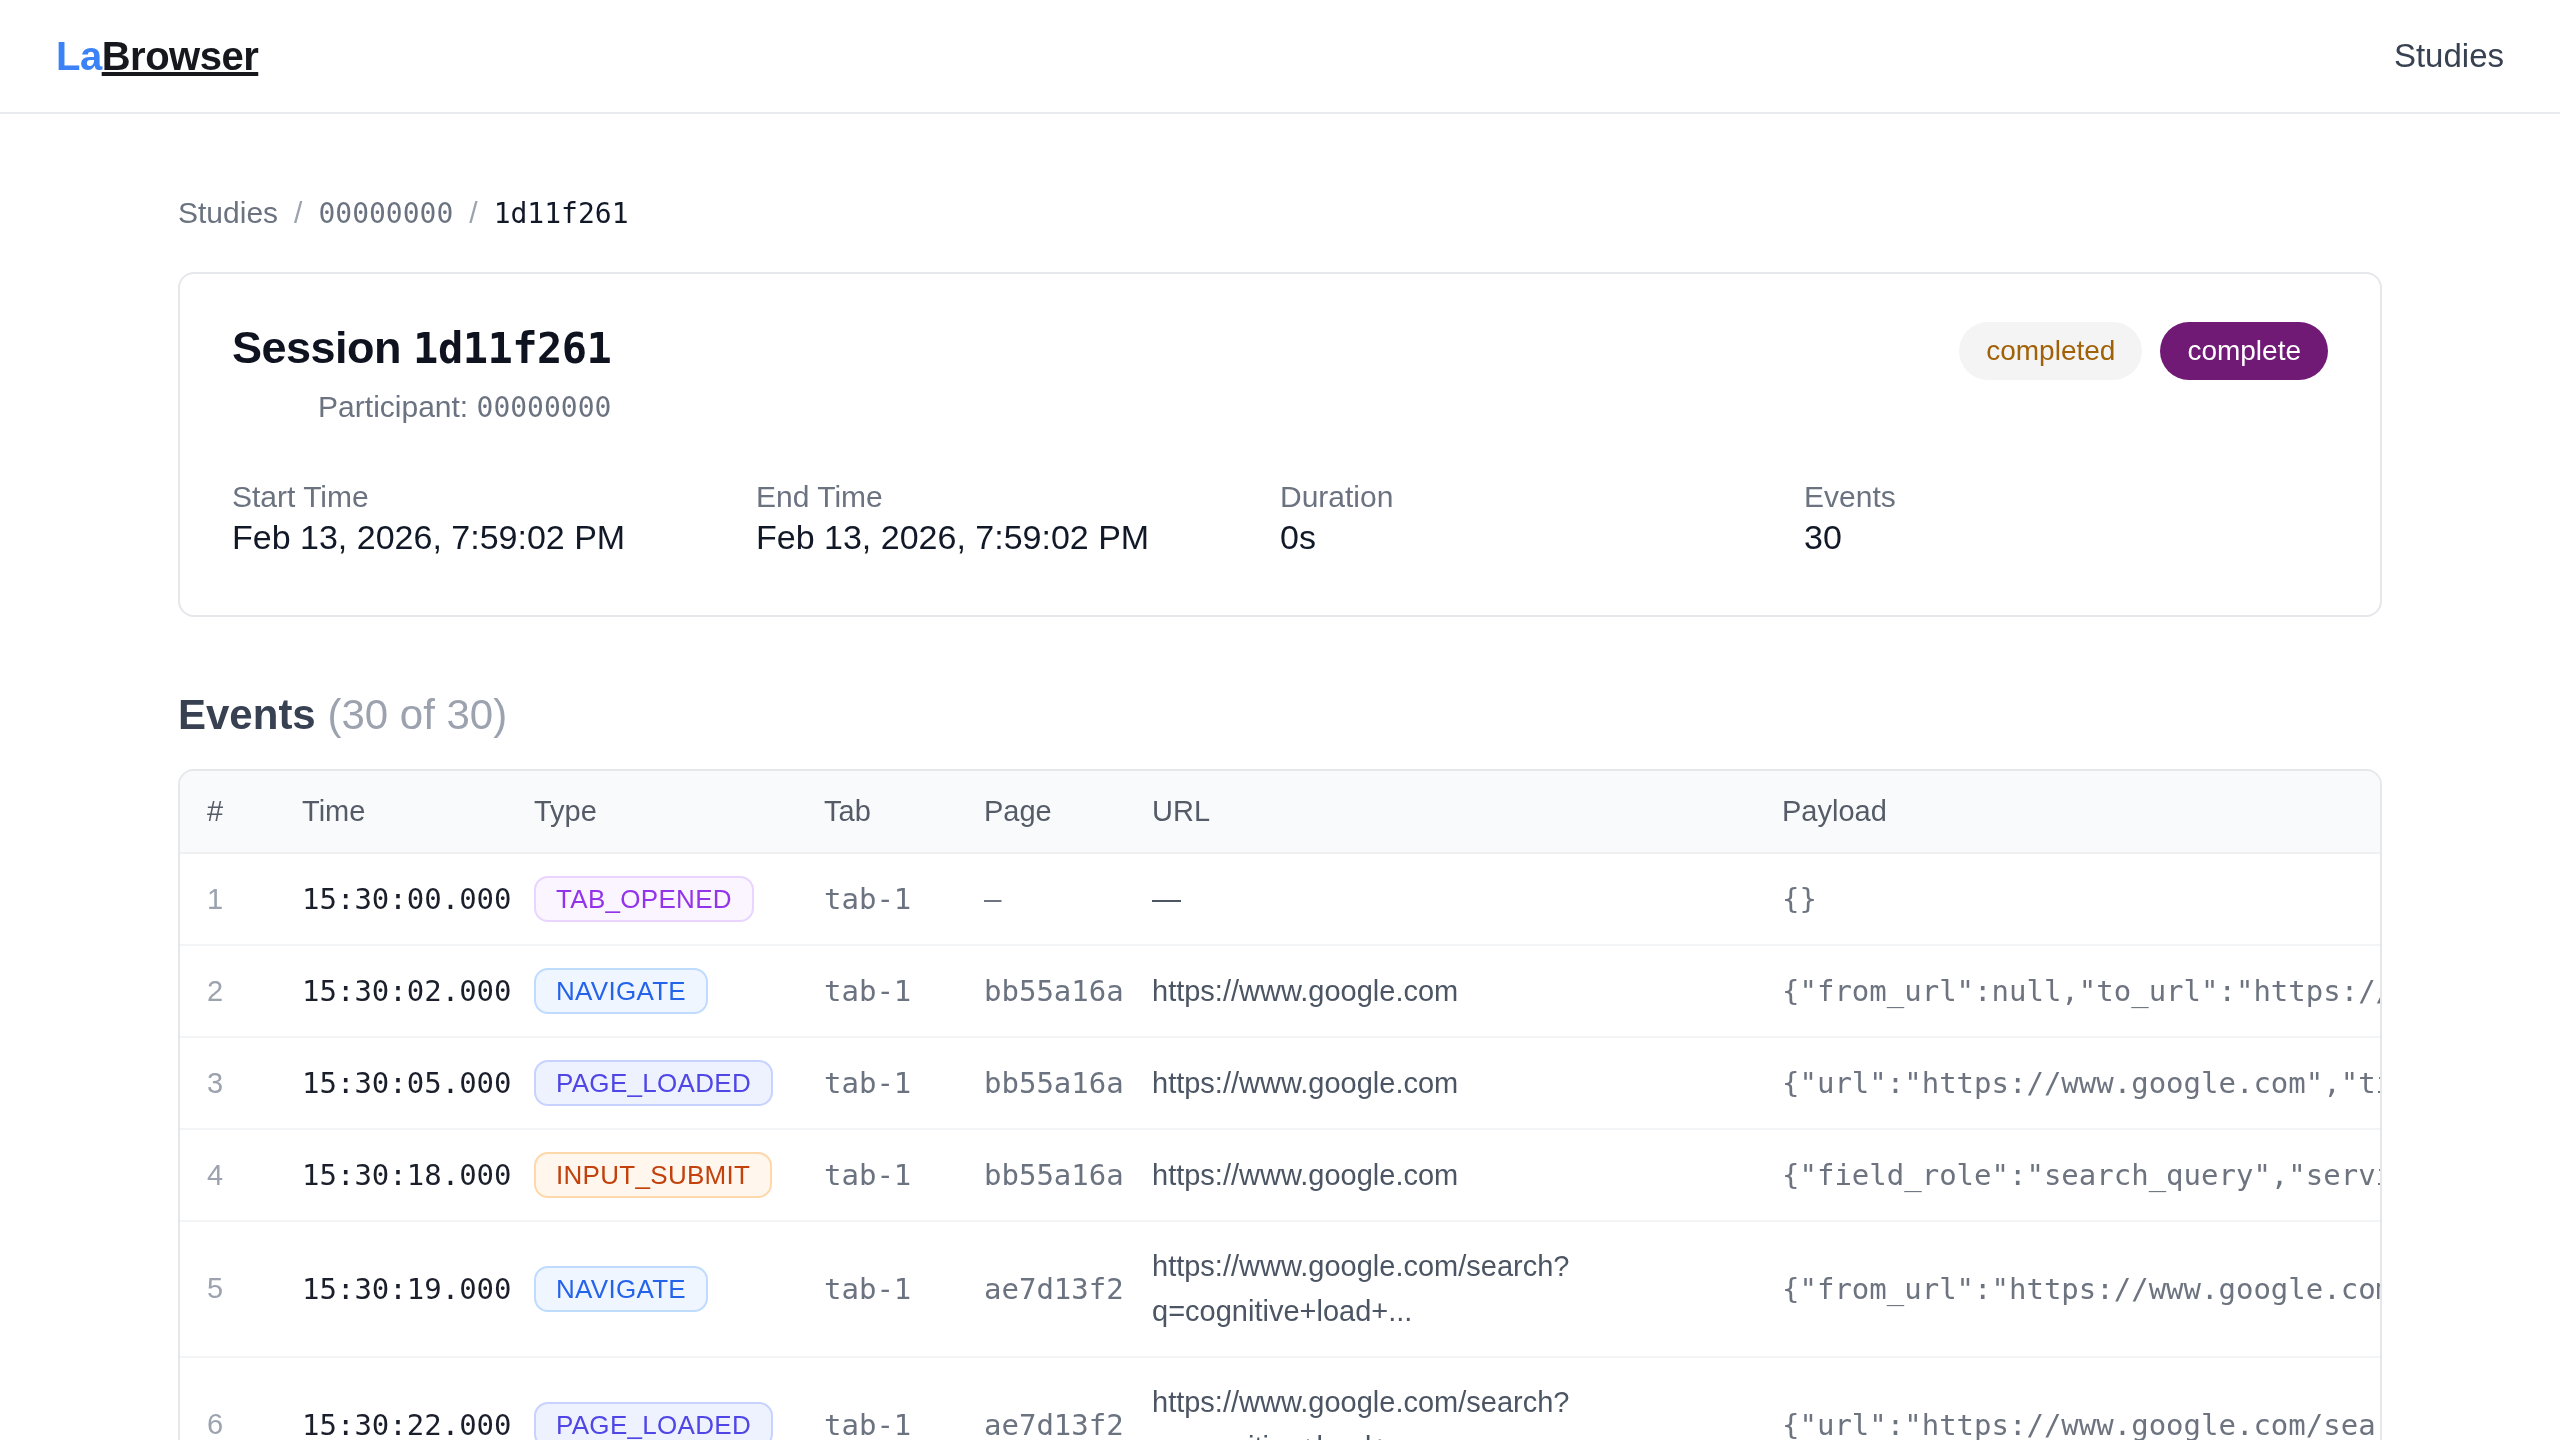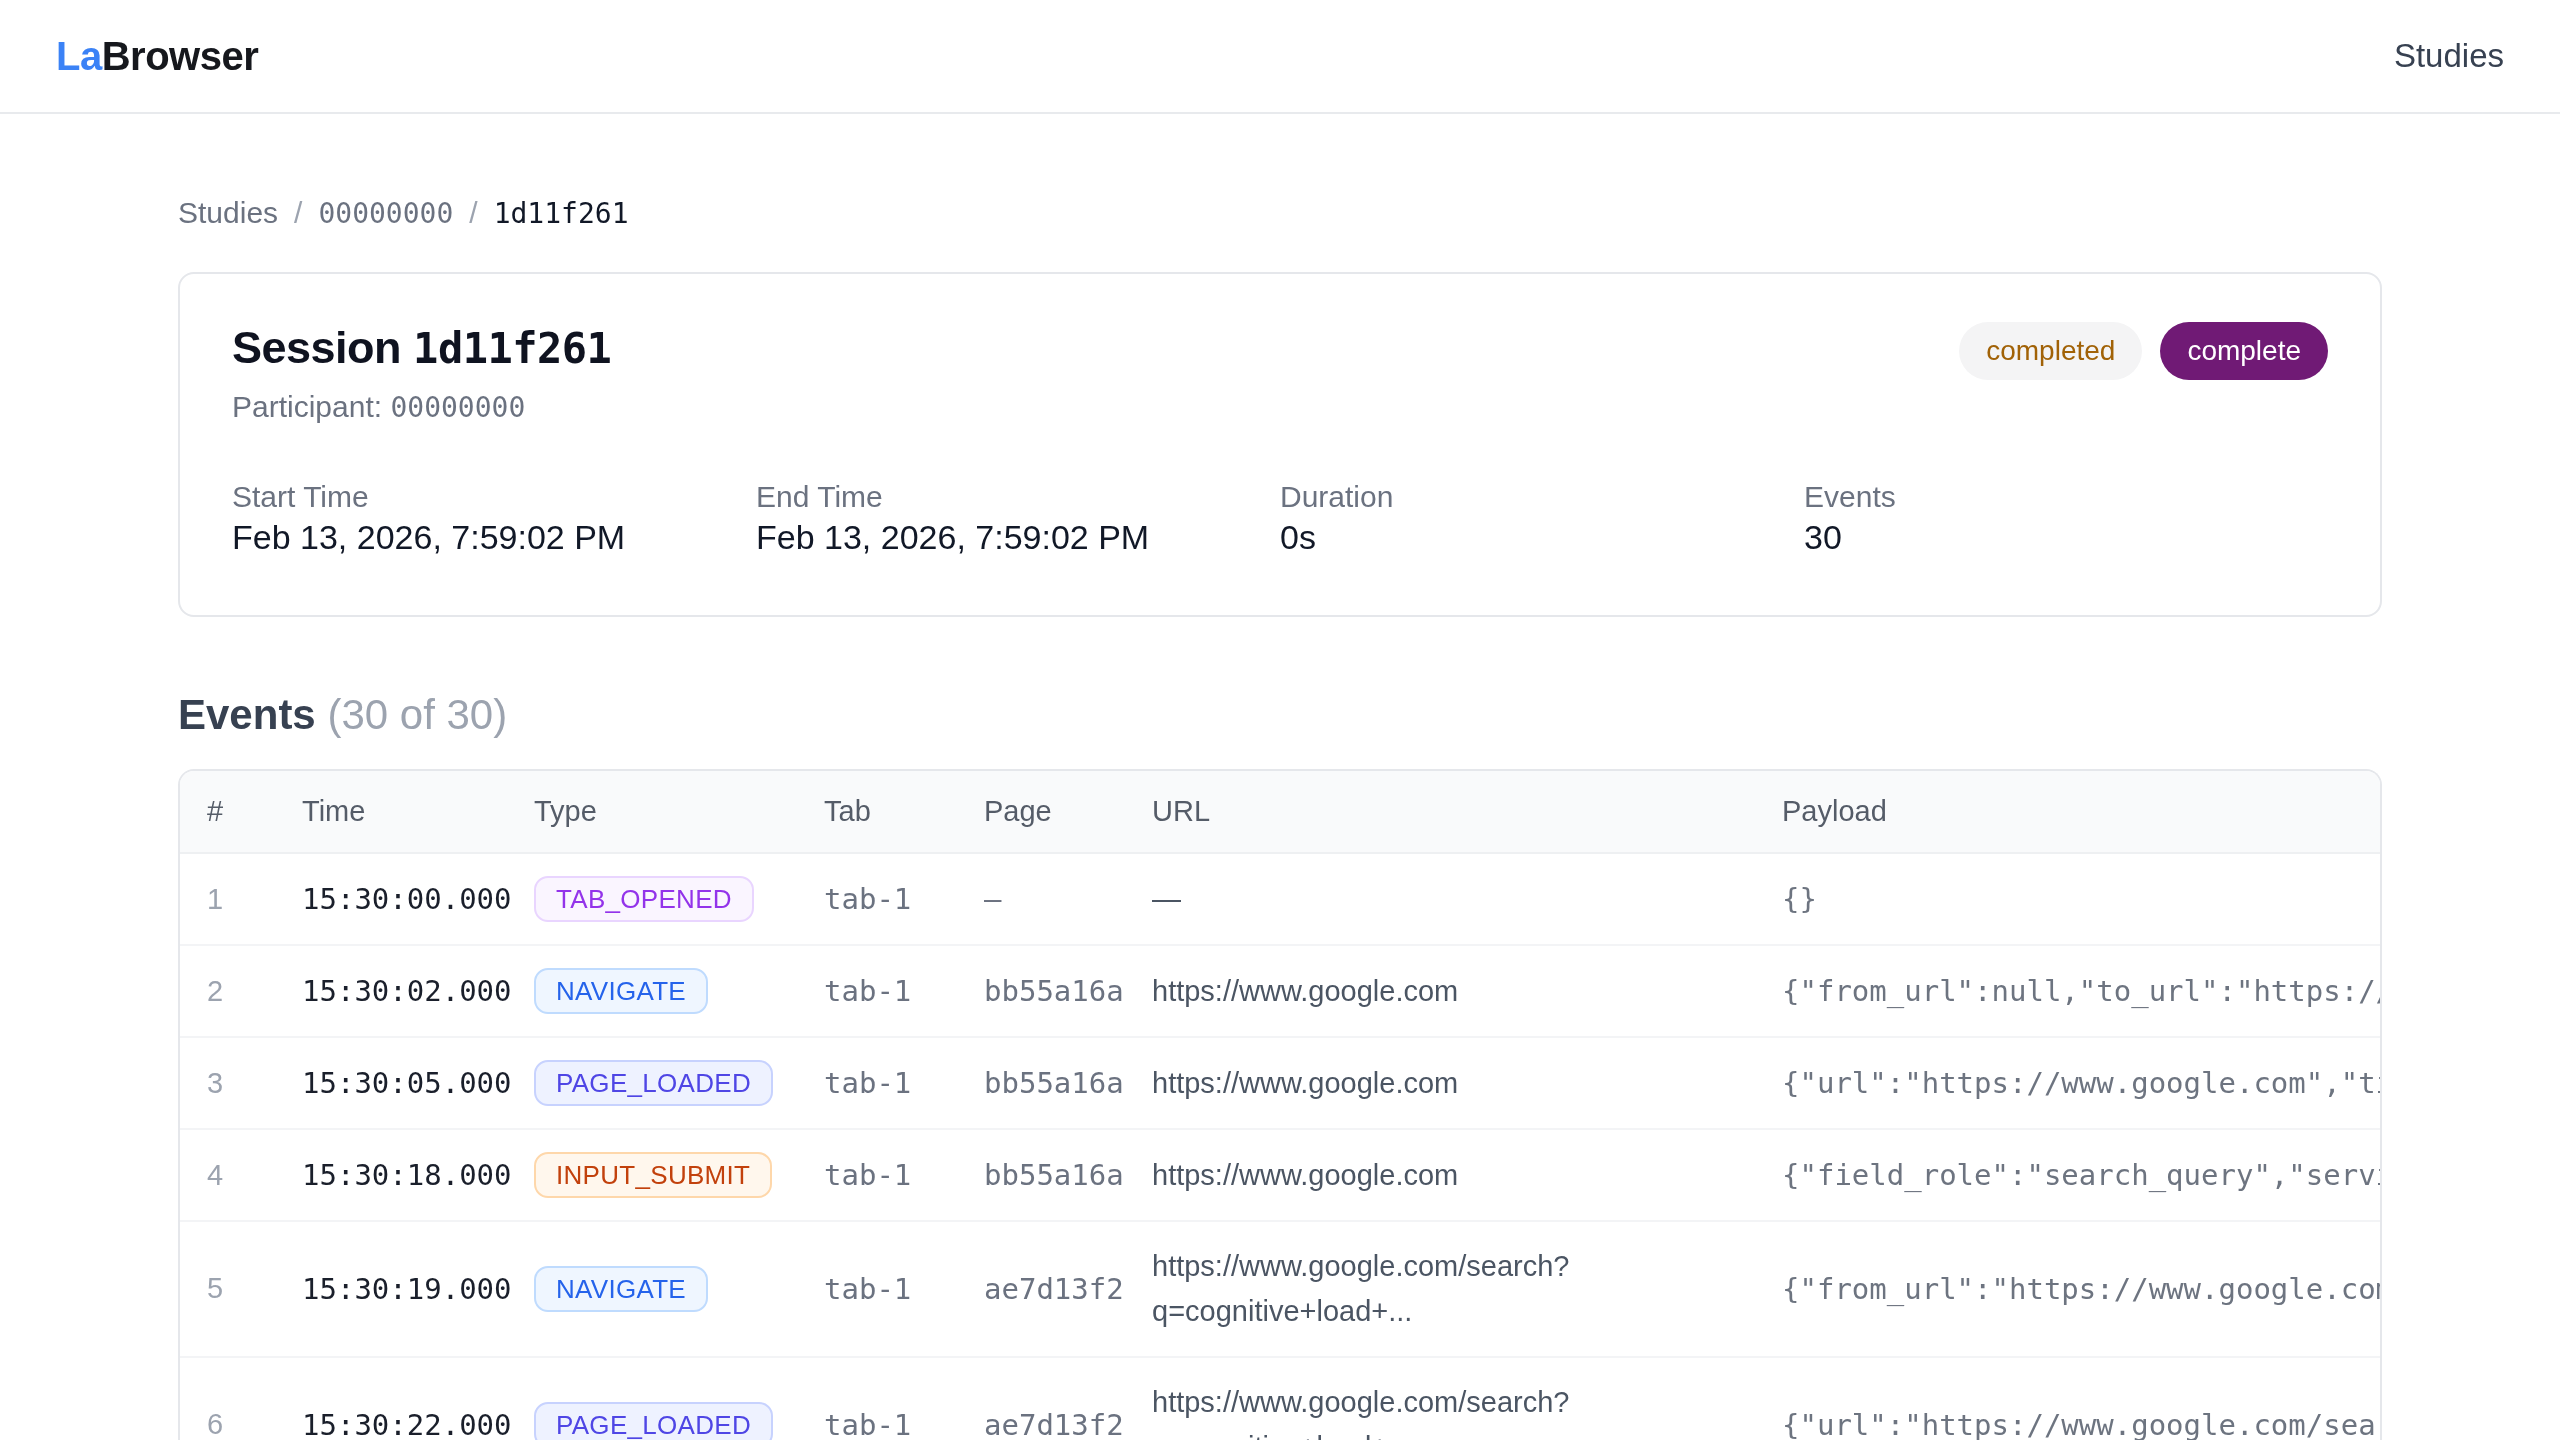--- a/index.html
+++ b/index.html
@@ -7,40 +7,40 @@
   body { font-family: "Liberation Sans", sans-serif; color: #111827; }
   .mono { font-family: "DejaVu Sans Mono", monospace; }
 
   
   .app-header {
     height: 114px; display: flex; align-items: center; justify-content: space-between;
     padding: 0 56px; border-bottom: 2px solid #e8eaed; background: #ffffff;
   }
   .logo { font-size: 40px; font-weight: 700; letter-spacing: -0.5px; cursor: pointer; }
   .logo .logo-accent { color: #3b82f6; }
-  .logo .logo-rest { color: #16181d; }
+  .logo .logo-rest { color: #16181d; text-decoration: underline; }
   .nav-link { font-size: 33px; color: #374151; cursor: pointer; }
 
   .page { padding: 0 178px; }
 
   
   .breadcrumb { margin-top: 82px; font-size: 30px; color: #6b7280; display: flex; align-items: center; gap: 16px; }
   .breadcrumb .crumb-sep { color: #9ca3af; }
   .breadcrumb .crumb-id { font-size: 28px; color: #6b7280; }
   .breadcrumb .crumb-current { font-size: 28px; color: #111827; }
 
   
   .session-card {
     margin-top: 42px; border: 2px solid #e5e7eb; border-radius: 16px; background: #ffffff;
     padding: 48px 52px 58px;
   }
   .session-card-top { display: flex; justify-content: space-between; align-items: flex-start; }
   .session-title { font-size: 45px; font-weight: 700; color: #0f1320; letter-spacing: -0.5px; }
   .session-title .session-id { font-family: "DejaVu Sans Mono", monospace; font-size: 42px; font-weight: 700; }
-  .participant-line { margin-top: 16px; font-size: 30px; color: #6b7280; }
+  .participant-line { margin-top: 16px; font-size: 30px; color: #6b7280; text-align: right; }
   .participant-line .participant-id { font-size: 28px; }
   .badge-group { display: flex; gap: 18px; align-items: center; }
   .pill { font-size: 28px; line-height: 1; padding: 15px 27px; border-radius: 999px; white-space: nowrap; }
   .pill-light { background: #f4f4f5; color: #a16207; }
   .pill-dark { background: #701a75; color: #ffffff; }
 
   .meta-grid { margin-top: 56px; display: grid; grid-template-columns: repeat(4, 1fr); }
   .meta-label { font-size: 30px; color: #6b7280; }
   .meta-value { margin-top: 4px; font-size: 34px; color: #111827; }
 

